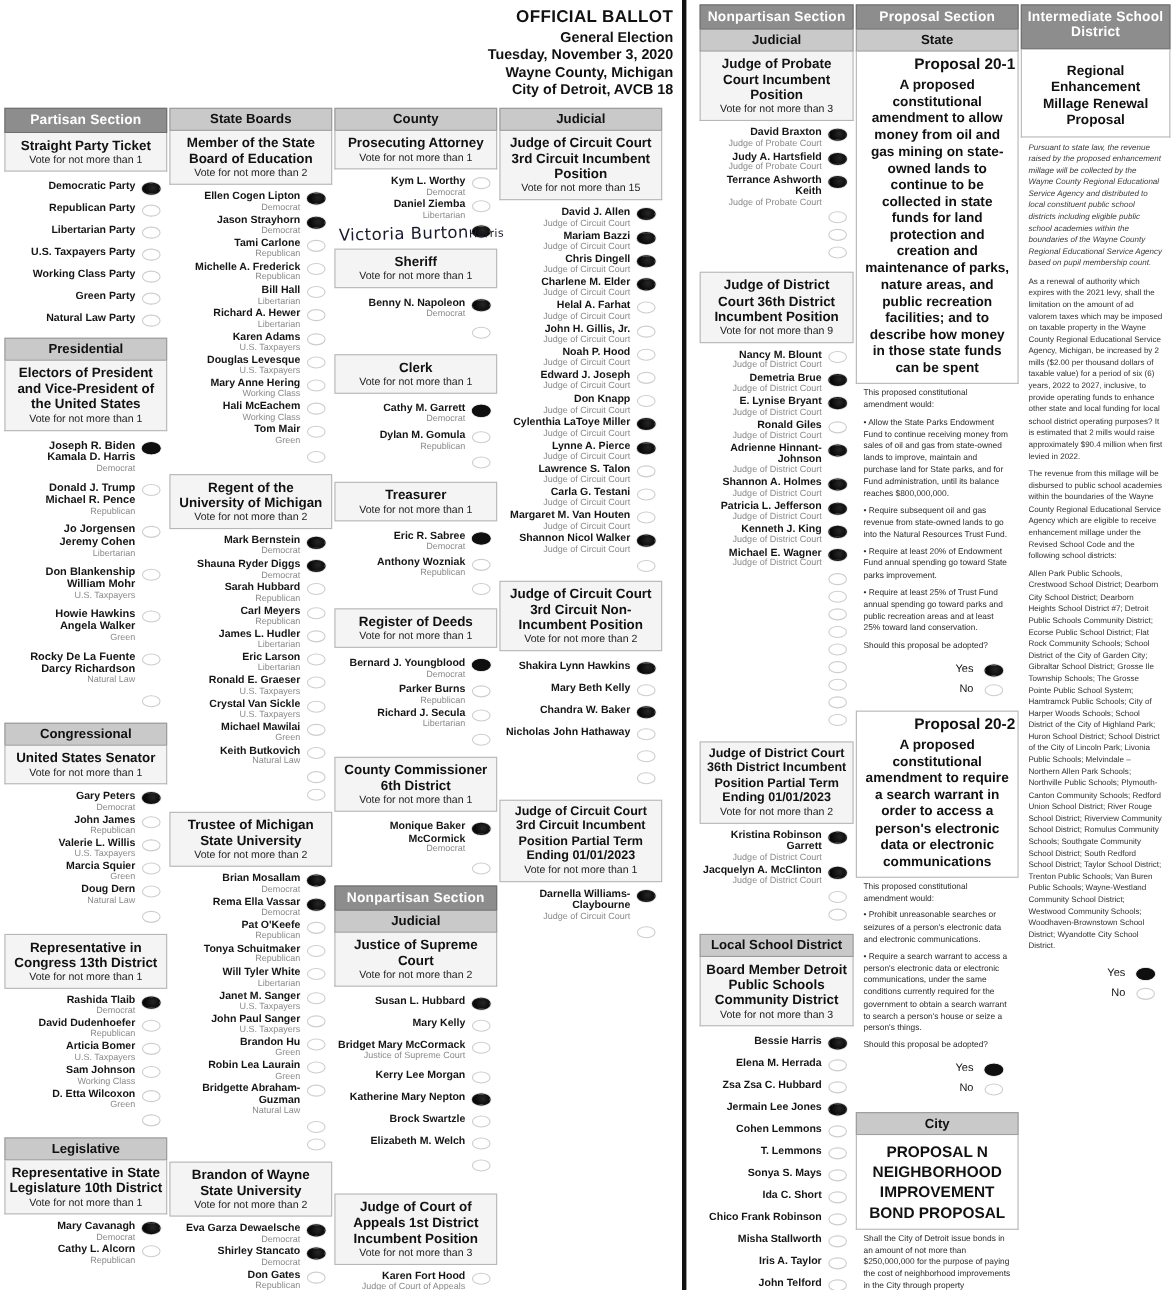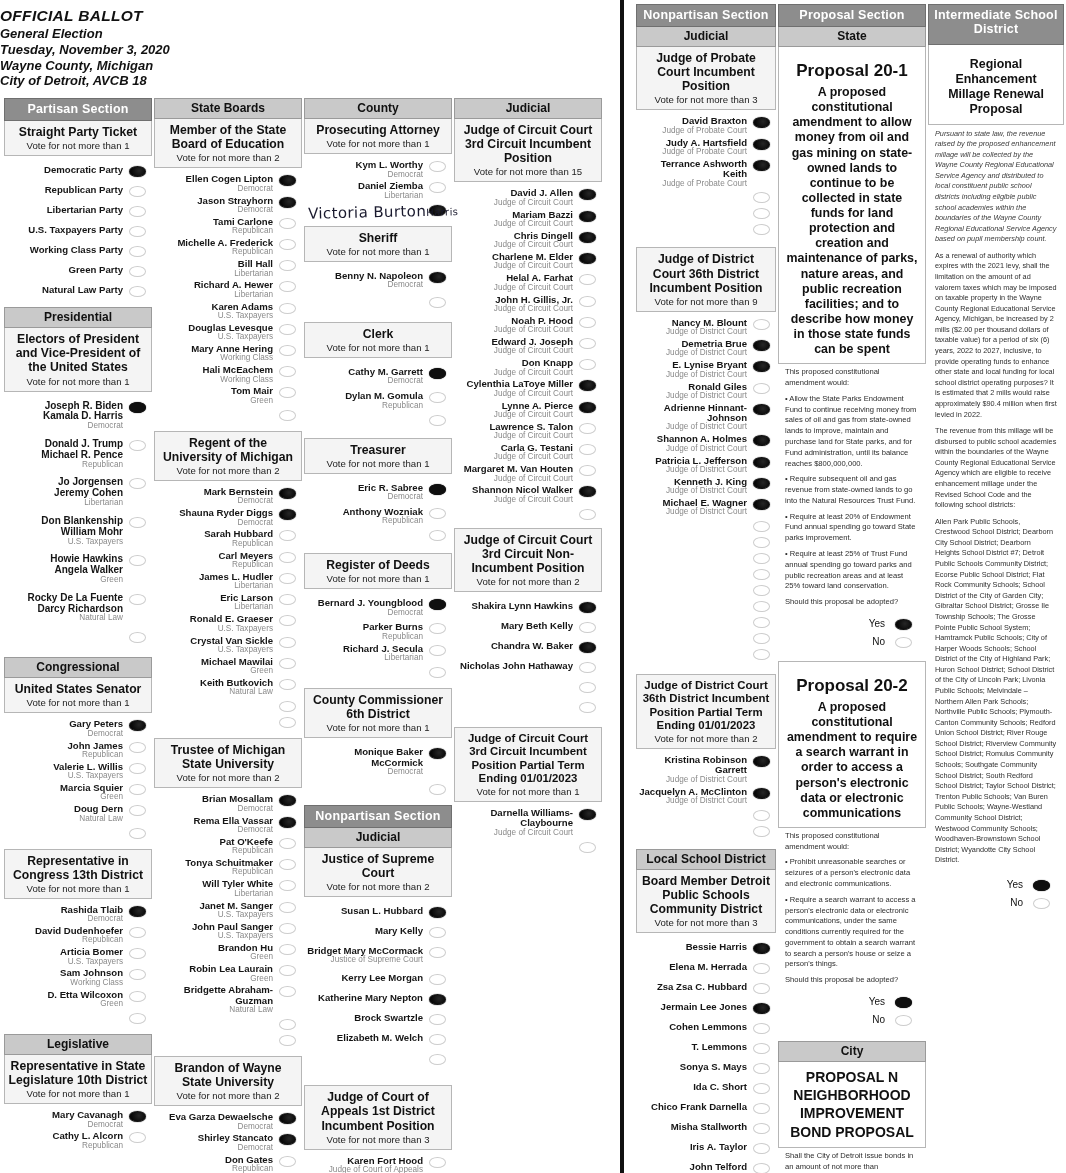--- a/index.html
+++ b/index.html
@@ -17,21 +17,21 @@
   .page-left  { width:612px; }
   .page-gap   { width:22px; background:#ffffff; position:relative; }
   .page-gap:before{
     content:""; position:absolute; left:8px; top:0; bottom:0; width:4px;
     background:#111;
   }
   .page-right { width:432px; }
 
   
   .ballot-title {
-    text-align:left; padding-top:7px; line-height:1.22;font-style:italic;
+    text-align:right; padding-top:7px; line-height:1.22;
   }
   .ballot-title .t1 { font-size:15.5px; font-weight:bold; letter-spacing:.3px;}
   .ballot-title .t2 { font-size:13px; font-weight:bold;}
 
   
   .cols { display:flex; position:absolute; left:0; right:0; }
   .col { position:relative; }
 
   
   .sec-head {
@@ -78,21 +78,21 @@
   .oval.filled.smudge { background:radial-gradient(circle at 60% 40%, #262626 0%, #080808 70%); }
   .writein-row { padding:2px 6px 2px 3px; }
 
   
   .handwrite {
     position:absolute; left:4px; top:0; font-size:15px;
     font-family:"DejaVu Sans", sans-serif; color:#1a1a2e;
     transform:rotate(-1.4deg); letter-spacing:.4px; white-space:nowrap;
   }
   .handwrite .sm { font-size:10px; }
-  .prop-name { text-align:center; font-weight:bold; font-size:17px; padding:14px 2px 4px; }
+  .prop-name { text-align:right; font-weight:bold; font-size:14px; padding:3px 2px 4px; }
   .prop-summary { text-align:center; font-weight:bold; font-size:12.4px; line-height:1.22; padding:0 6px 6px; }
   .prop-body { font-size:7.6px; line-height:1.42; color:#2c2c2c; padding:3px 7px 2px; text-align:left; }
   .prop-body p { margin:0 0 5px; }
   .prop-box { border:1px solid #b6b6b6; border-top:none; background:#fff; }
   .yn { display:flex; align-items:flex-start; justify-content:flex-end; gap:10px; padding:3px 14px; }
   .yn .lbl { font-size:10px; }
   .mill-body { font-size:7.3px; line-height:1.45; color:#2f2f2f; padding:4px 7px; text-align:left;}
   .mill-body p { margin:0 0 6px; }
   .mill-body .ital { font-style:italic; color:#3a3a3a; }
 </style>
@@ -1257,21 +1257,21 @@
               <div class="oval"></div>
             </div>
             <div class="cand loose">
               <div class="names">
                 <span class="nm">Ida C. Short</span>
               </div>
               <div class="oval"></div>
             </div>
             <div class="cand loose">
               <div class="names">
-                <span class="nm">Chico Frank Darnella</span>
+                <span class="nm">Chico Frank Robinson</span>
               </div>
               <div class="oval"></div>
             </div>
             <div class="cand loose">
               <div class="names">
                 <span class="nm">Misha Stallworth</span>
               </div>
               <div class="oval"></div>
             </div>
             <div class="cand loose">

